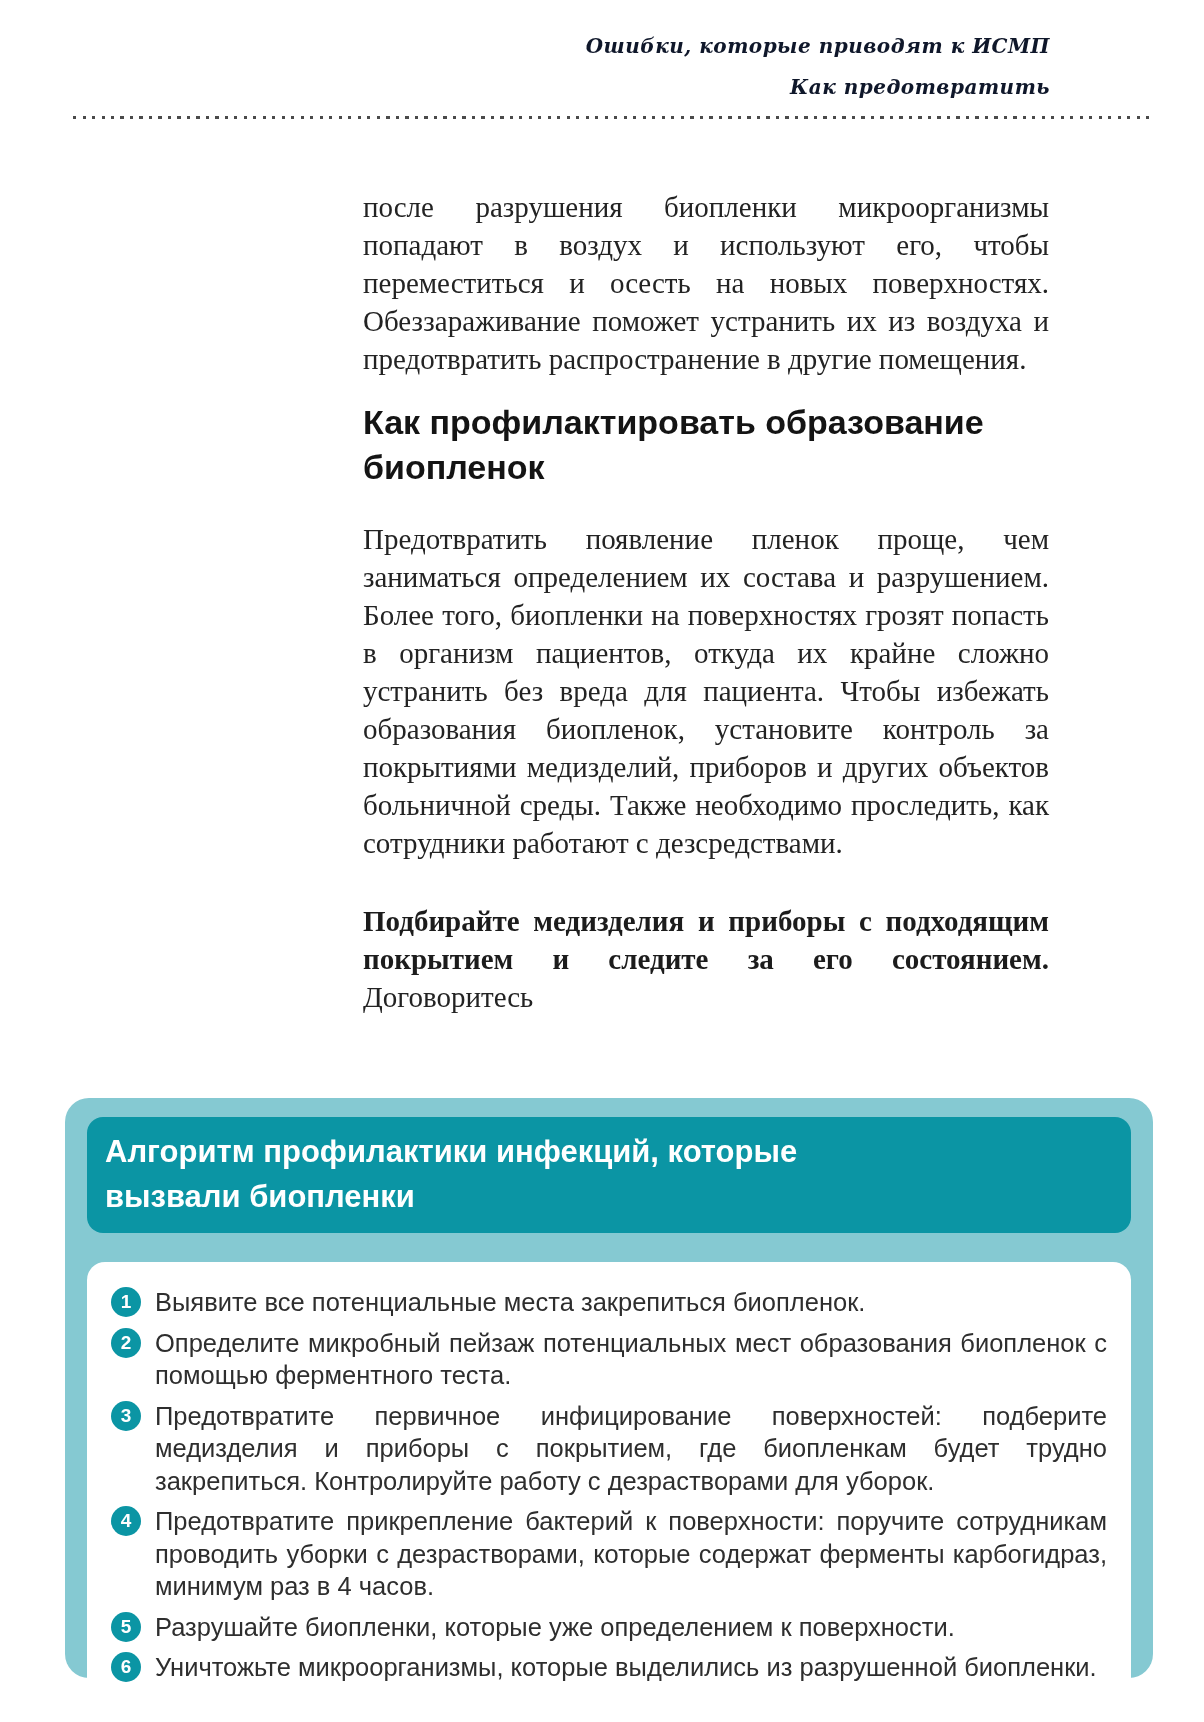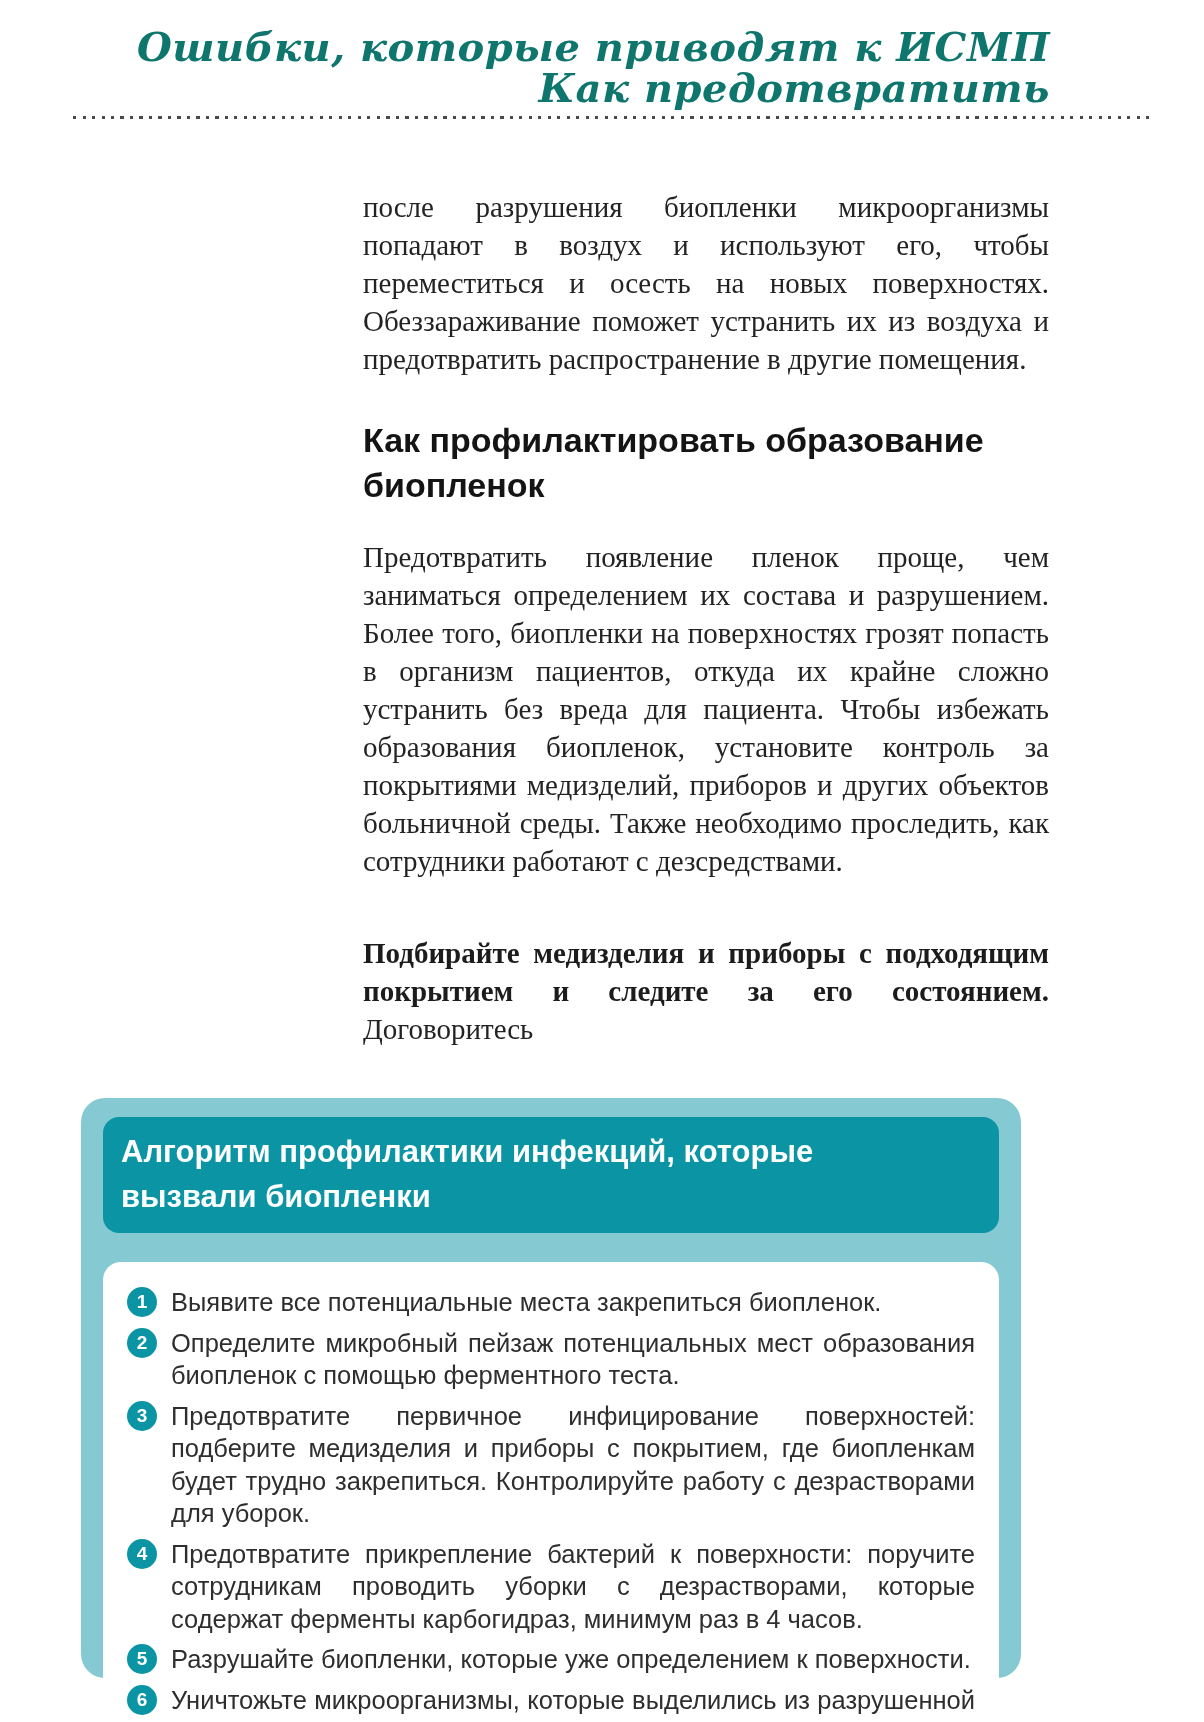--- a/index.html
+++ b/index.html
@@ -11,51 +11,50 @@
     background:#ffffff;
     overflow:hidden;
     font-family:"Liberation Serif", serif;
   }
   
   .doc-header {
     position:absolute; top:26px; right:154px;
     text-align:right;
     font-family:"DejaVu Serif", serif;
     font-style:italic; font-weight:600;
-    font-size:40px; line-height:41px;
-    color:#0f766e;
+    font-size:20px; line-height:41px;
+    color:#0f172a;
     letter-spacing:.5px;
   }
   .dotted-rule {
     position:absolute; top:116px; left:73px; right:49px; height:3px;
     background-image:repeating-linear-gradient(to right, #4a4a4a 0 3px, transparent 3px 9.5px);
   }
   
   .article {
     position:absolute; left:363px; top:188px; width:686px;
   }
   .body-par {
     font-size:29px; line-height:38px;
     text-align:justify; color:#232323;
   }
   .section-heading {
-    margin-top:40px;
+    margin-top:22px;
     font-family:"Liberation Sans", sans-serif;
     font-weight:bold; font-size:34px; line-height:45px;
     color:#141414;
   }
   .par2 { margin-top:30px; }
-  .par3 { margin-top:54px; }
+  .par3 { margin-top:40px; }
   .par3 b { font-weight:bold; color:#1c1c1c; }
   
   .algo-box {
     position:absolute; left:65px; top:1098px;
-    width:940px; height:580px;
+    width:1088px; height:580px;
     border-radius:24px;
-    margin-left:16px;
   }
   .algo-header {
     margin:19px 22px 0 22px;
     border-radius:16px;
     padding:12px 20px 14px 18px;
     font-family:"Liberation Sans", sans-serif;
     font-weight:bold; font-size:31px; line-height:45px;
     color:#ffffff;
   }
   .algo-title { max-width:790px; }

